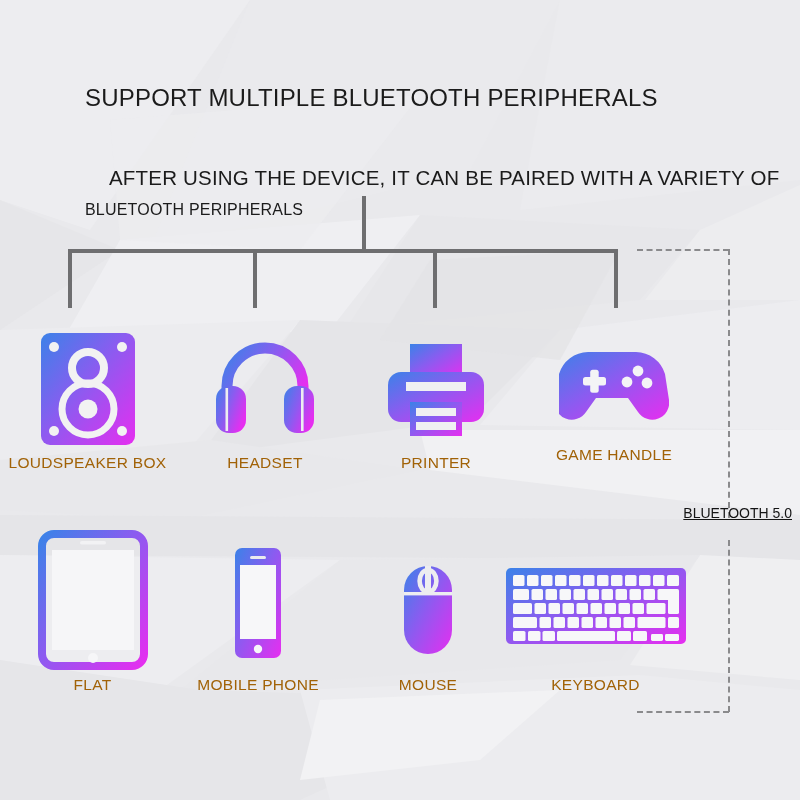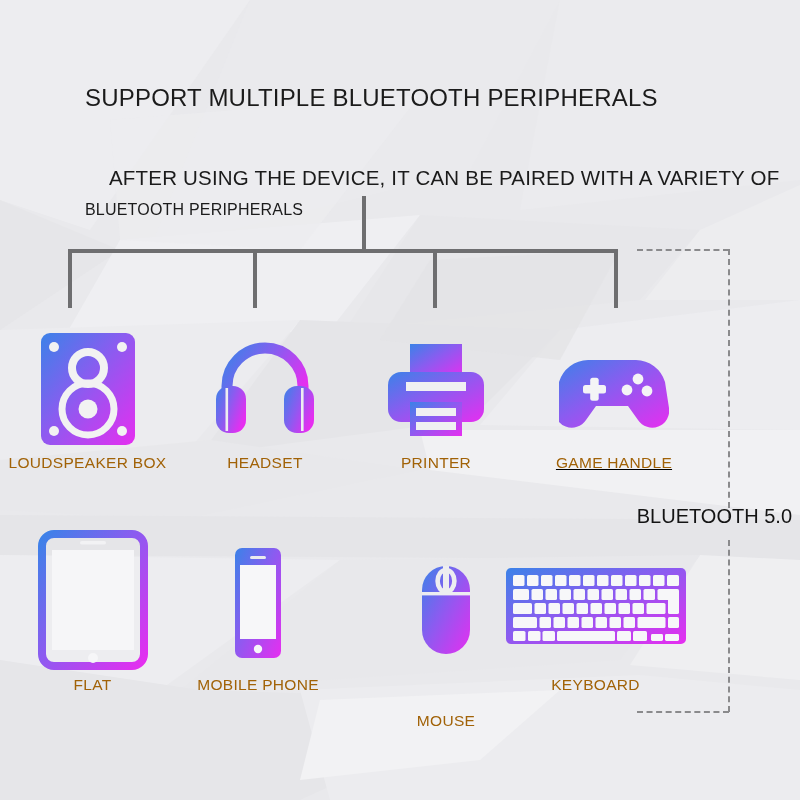--- a/index.html
+++ b/index.html
@@ -43,44 +43,44 @@
   
   .dash-h{position:absolute;height:0;border-top:2px dashed #8a8a8c;}
   .dash-v{position:absolute;width:0;border-left:2px dashed #8a8a8c;}
   #dash-top{left:637px;top:249px;width:92px;}
   #dash-right-top{left:728px;top:249px;height:269px;}
   #dash-right-bot{left:728px;top:540px;height:172px;}
   #dash-bot{left:637px;top:711px;width:92px;}
 
   #bt-version{
     position:absolute;right:8px;top:505px;
-    font-size:20px;color:#141414;white-space:nowrap;
+    font-size:14px;color:#141414;white-space:nowrap;text-decoration:underline;
   }
 
   
   .device{
     position:absolute;
     display:flex;flex-direction:column;align-items:center;
   }
   .icon-wrap{display:flex;align-items:flex-end;justify-content:center;}
   .dev-label{
     margin-top:6px;
     font-size:15.5px;color:#a16207;
     white-space:nowrap;letter-spacing:.3px;
   }
 
   
   #dev-speaker{left:0px;top:330px;width:175px;}
   #dev-headset{left:175px;top:330px;width:180px;justify-content:flex-end;}
   #dev-printer{left:352px;top:330px;width:168px;}
-  #dev-gamepad{left:520px;top:330px;width:188px;text-decoration:underline;}
+  #dev-gamepad{left:520px;top:322px;width:188px;}
   
   #dev-tablet{left:0px;top:530px;width:185px;}
   #dev-phone{left:172px;top:530px;width:172px;}
-  #dev-mouse{left:366px;top:530px;width:160px;gap:36px;}
+  #dev-mouse{left:348px;top:530px;width:160px;}
   #dev-keyboard{left:498px;top:530px;width:195px;}
 
   .icon-wrap svg{display:block;}
 </style>
 </head>
 <body>
 
 <div id="stage">
 
   <svg id="bg" viewBox="0 0 800 800" preserveAspectRatio="none" aria-hidden="true">

